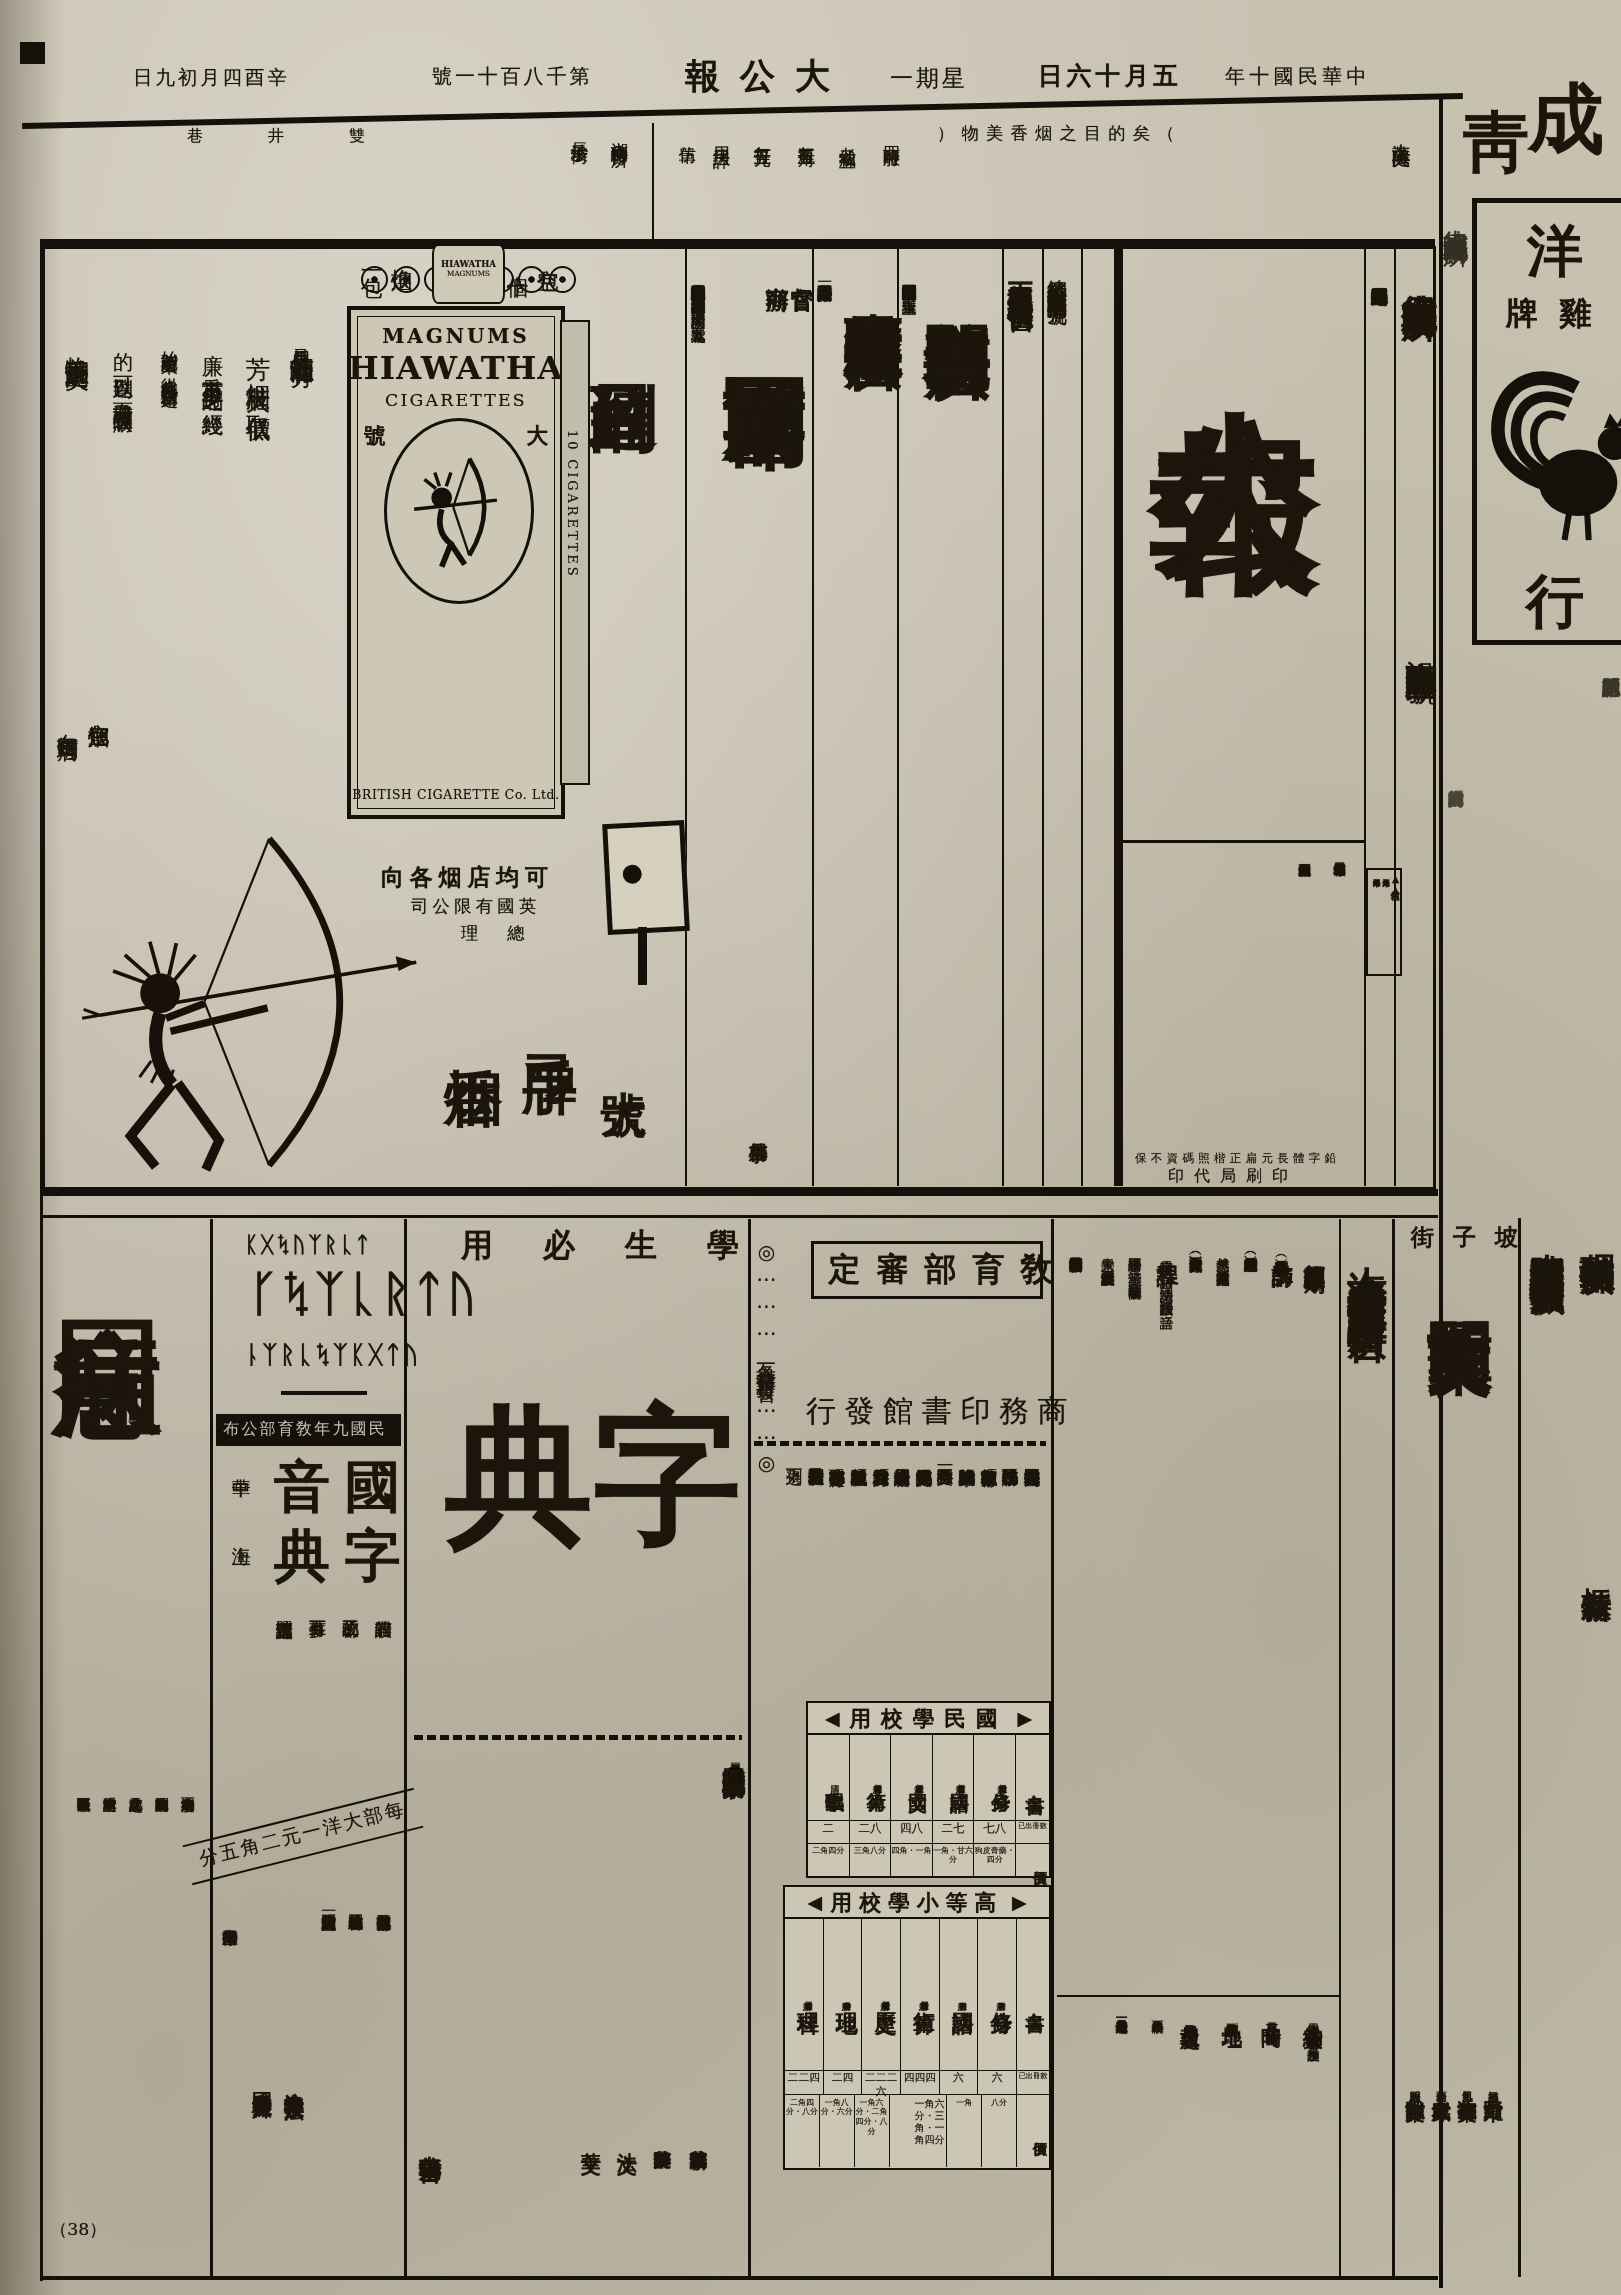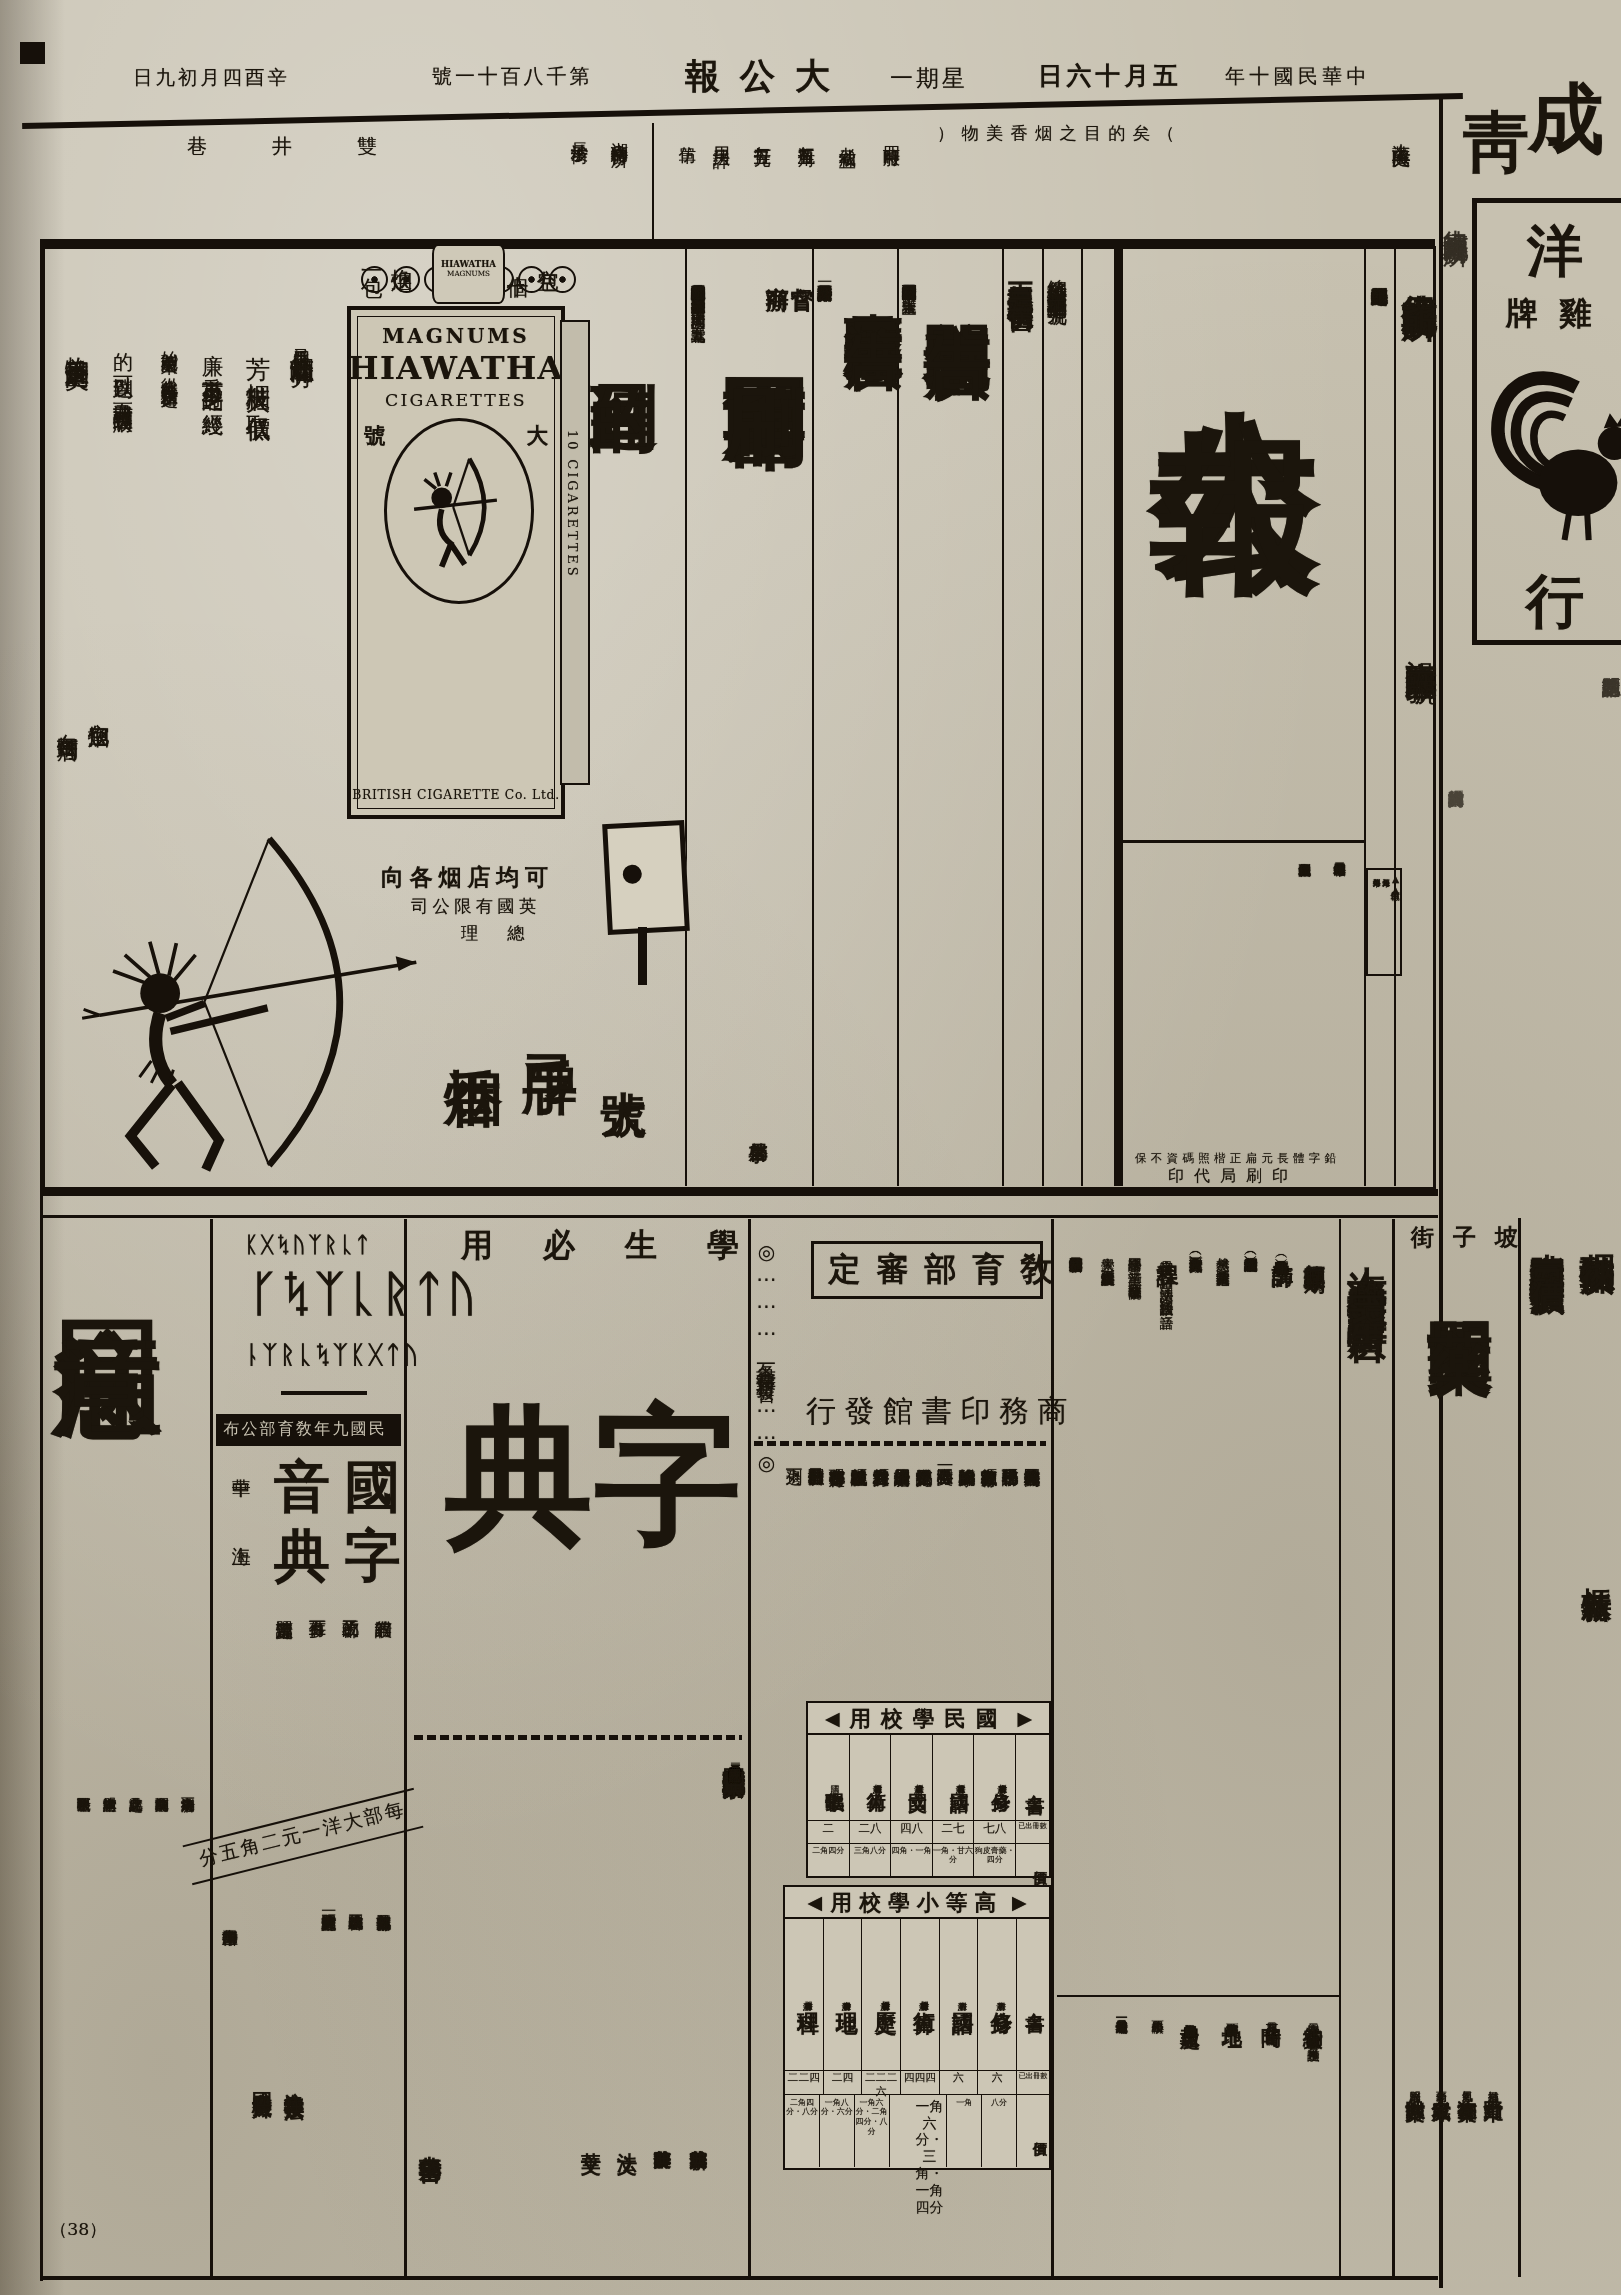--- a/index.html
+++ b/index.html
@@ -40,21 +40,21 @@
   <div class="v" style="left:1391px;top:128px;height:108px;font-size:19px;">上海蔭庭氏</div>
   <div class="v" style="left:881px;top:133px;height:101px;font-size:17.3px;">四時可服</div>
   <div class="v" style="left:837px;top:133px;height:101px;font-size:17.3px;">老幼咸宜</div>
   <div class="v" style="left:796px;top:133px;height:101px;font-size:17.3px;">每瓶五角</div>
   <div class="v" style="left:752px;top:133px;height:101px;font-size:17.3px;">每打五元</div>
   <div class="v" style="left:711px;top:133px;height:101px;font-size:17.3px;">用法另詳</div>
   <div class="v" style="left:677px;top:133px;height:72px;font-size:17.3px;">仿單</div>
   <div class="rule" style="left:652px;top:123px;width:2.2px;height:119px;"></div>
   <div class="v" style="left:609px;top:128px;height:112px;font-size:17.3px;">湖南特約發行所</div>
   <div class="v" style="left:569px;top:128px;height:112px;font-size:17.3px;">長沙坡子街</div>
-  <div class="t sm" style="left:187px;top:136px;font-size:20px;letter-spacing:65px;">巷井雙</div>
+  <div class="t sm" style="left:187px;top:128px;font-size:16px;letter-spacing:65px;">巷井雙</div>
   <div class="rule" style="left:40px;top:239px;width:1395px;height:6.5px;"></div>
 
   <div class="rule" style="left:1439px;top:97px;width:3.6px;height:2191px;"></div>
   <div class="v" style="left:1441px;top:209px;height:548px;font-size:26px;opacity:.85;">大律師貝允昕事務所</div>
   <div class="t b" style="left:1528px;top:79px;font-size:76px;">成</div>
   <div class="t b" style="left:1463px;top:108px;font-size:66px;">靑</div>
   <div class="box" style="left:1472px;top:198px;width:166px;height:447px;border-width:5px;">
     <div class="t b" style="left:50px;top:18px;font-size:56px;">洋</div>
     <div class="t b" style="left:29px;top:94px;font-size:32px;letter-spacing:21.6px;">牌雞</div>
     <svg viewBox="0 0 100 130" style="left:5.8px;top:137px;width:151px;height:216px;">
@@ -338,21 +338,21 @@
       <div style="flex:1;border-left:0.7px solid #16100a;font-size:10.8px;">六</div>
       <div style="flex:1;border-left:0.7px solid #16100a;font-size:10.8px;">四四四</div>
       <div style="flex:1;border-left:0.7px solid #16100a;font-size:10.8px;">二二二六</div>
       <div style="flex:1;border-left:0.7px solid #16100a;font-size:10.8px;">二四</div>
       <div style="flex:1;font-size:10.8px;">二二四</div>
     </div>
     <div class="trow" style="height:72px;text-align:center;">
       <div class="cell" style="width:32px;border-left:1.4px solid #16100a;font-size:14.4px;font-weight:bold;">價目</div>
       <div style="flex:1;border-left:0.7px solid #16100a;font-size:8px;white-space:normal;line-height:1.2;padding-top:2.9px;">八分</div>
       <div style="flex:1;border-left:0.7px solid #16100a;font-size:8px;white-space:normal;line-height:1.2;padding-top:2.9px;">一角</div>
-      <div style="flex:1;border-left:0.7px solid #16100a;font-size:14px;white-space:normal;line-height:1.2;padding-top:2.9px;padding-left:23px;">一角六分・三角・一角四分</div>
+      <div style="flex:1;border-left:0.7px solid #16100a;font-size:10px;white-space:normal;line-height:1.2;padding-top:2.9px;padding-left:23px;">一角六分・三角・一角四分</div>
       <div style="flex:1;border-left:0.7px solid #16100a;font-size:8px;white-space:normal;line-height:1.2;padding-top:2.9px;">一角六分・二角四分・八分</div>
       <div style="flex:1;border-left:0.7px solid #16100a;font-size:8px;white-space:normal;line-height:1.2;padding-top:2.9px;">一角八分・六分</div>
       <div style="flex:1;font-size:8px;white-space:normal;line-height:1.2;padding-top:2.9px;">二角四分・八分</div>
     </div>
   </div>
   <div class="rule" style="left:1051px;top:1219px;width:2.9px;height:1059px;"></div>
 
   <div class="v b" style="left:1345px;top:1234px;height:1031px;font-size:40px;letter-spacing:4.3px;">
     <span>上海商務印書館</span><span class="sm" style="font-size:21.6px;">附設</span><span>國語講習所廣告</span>
   </div>

